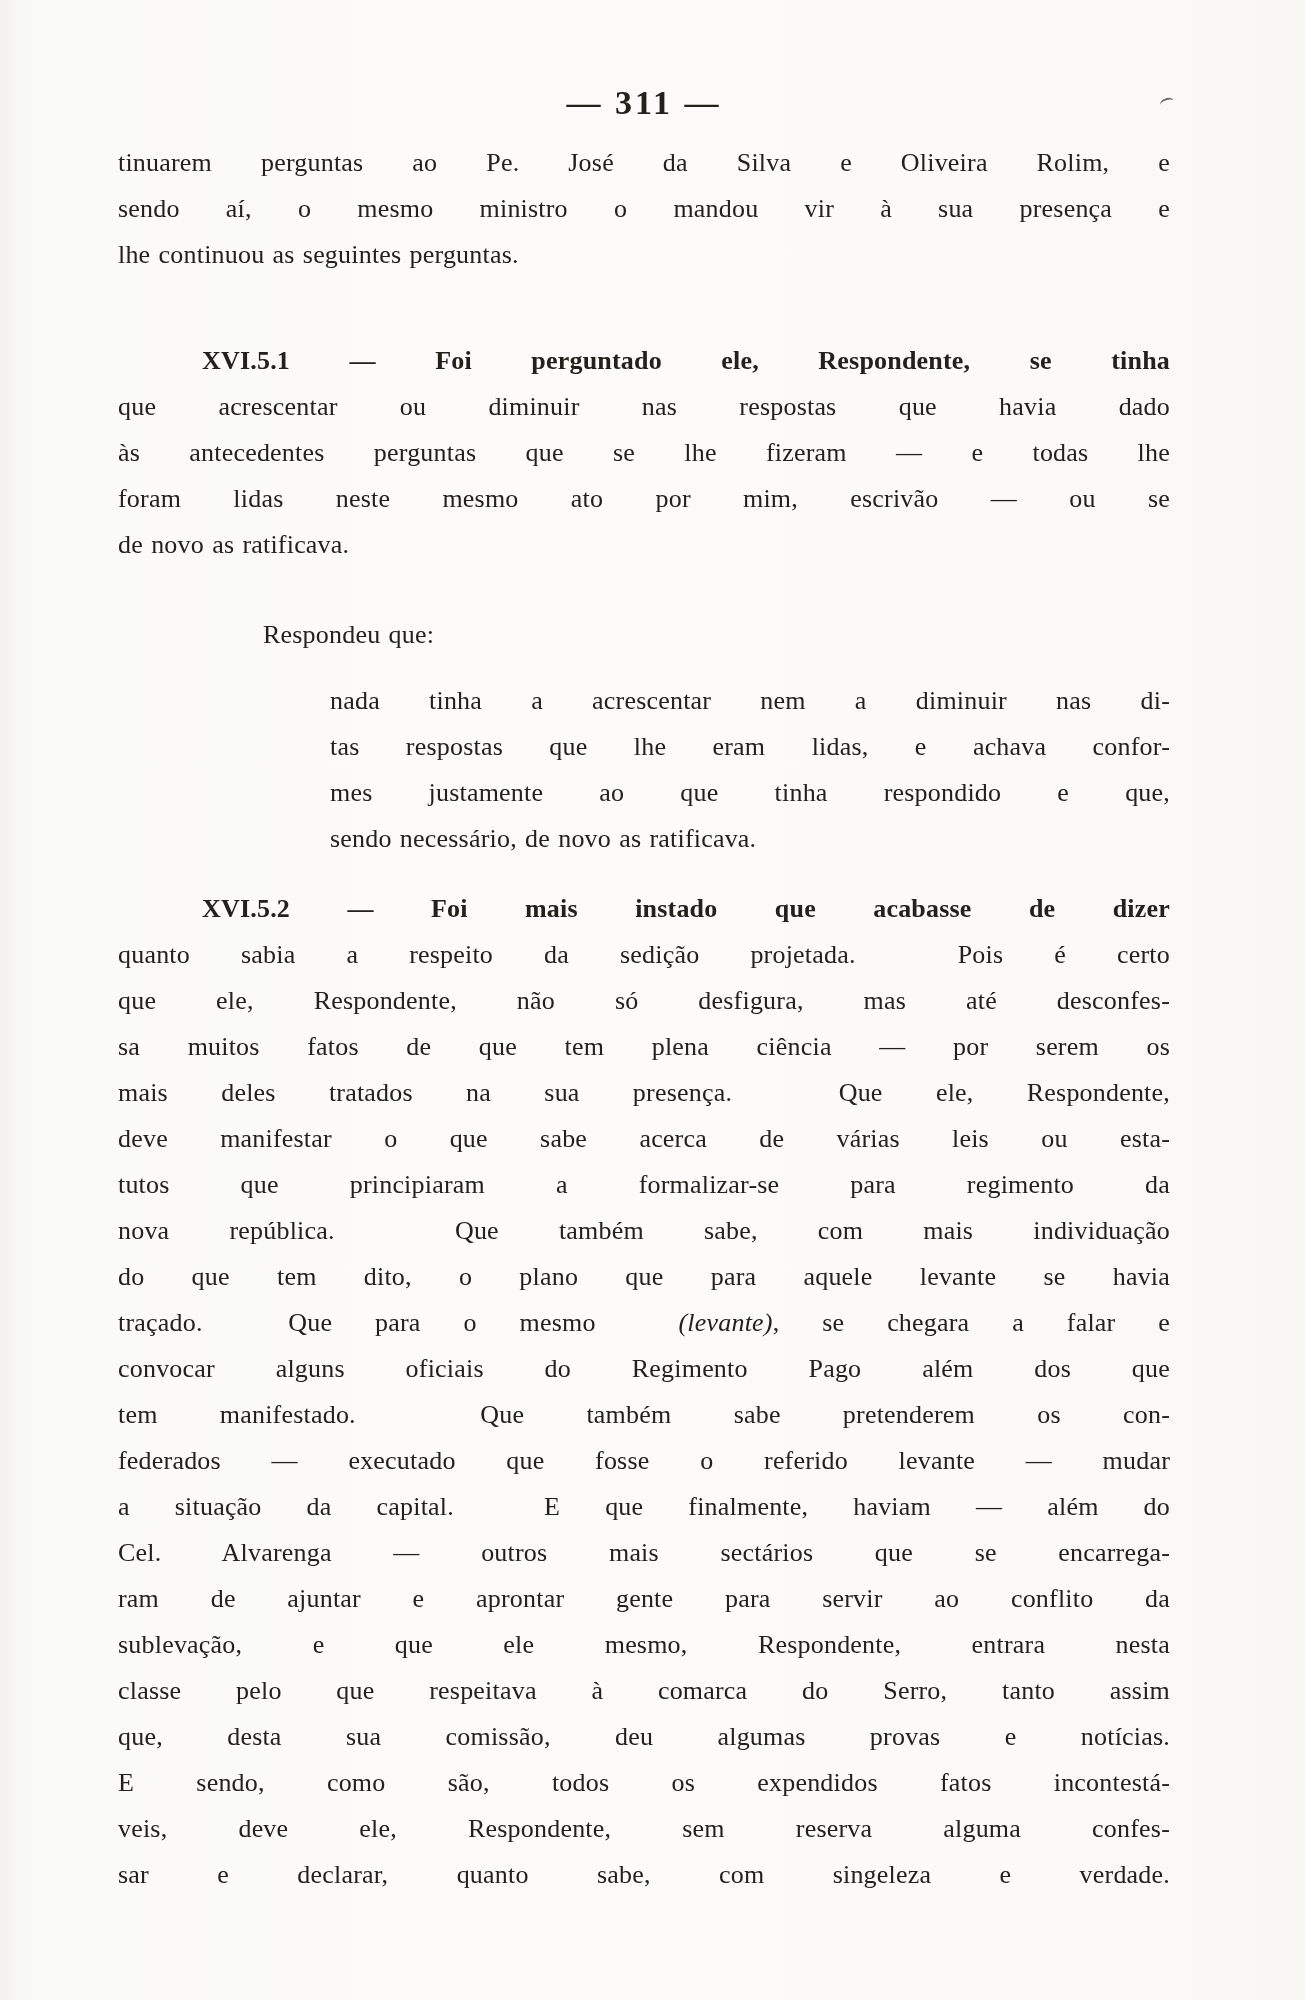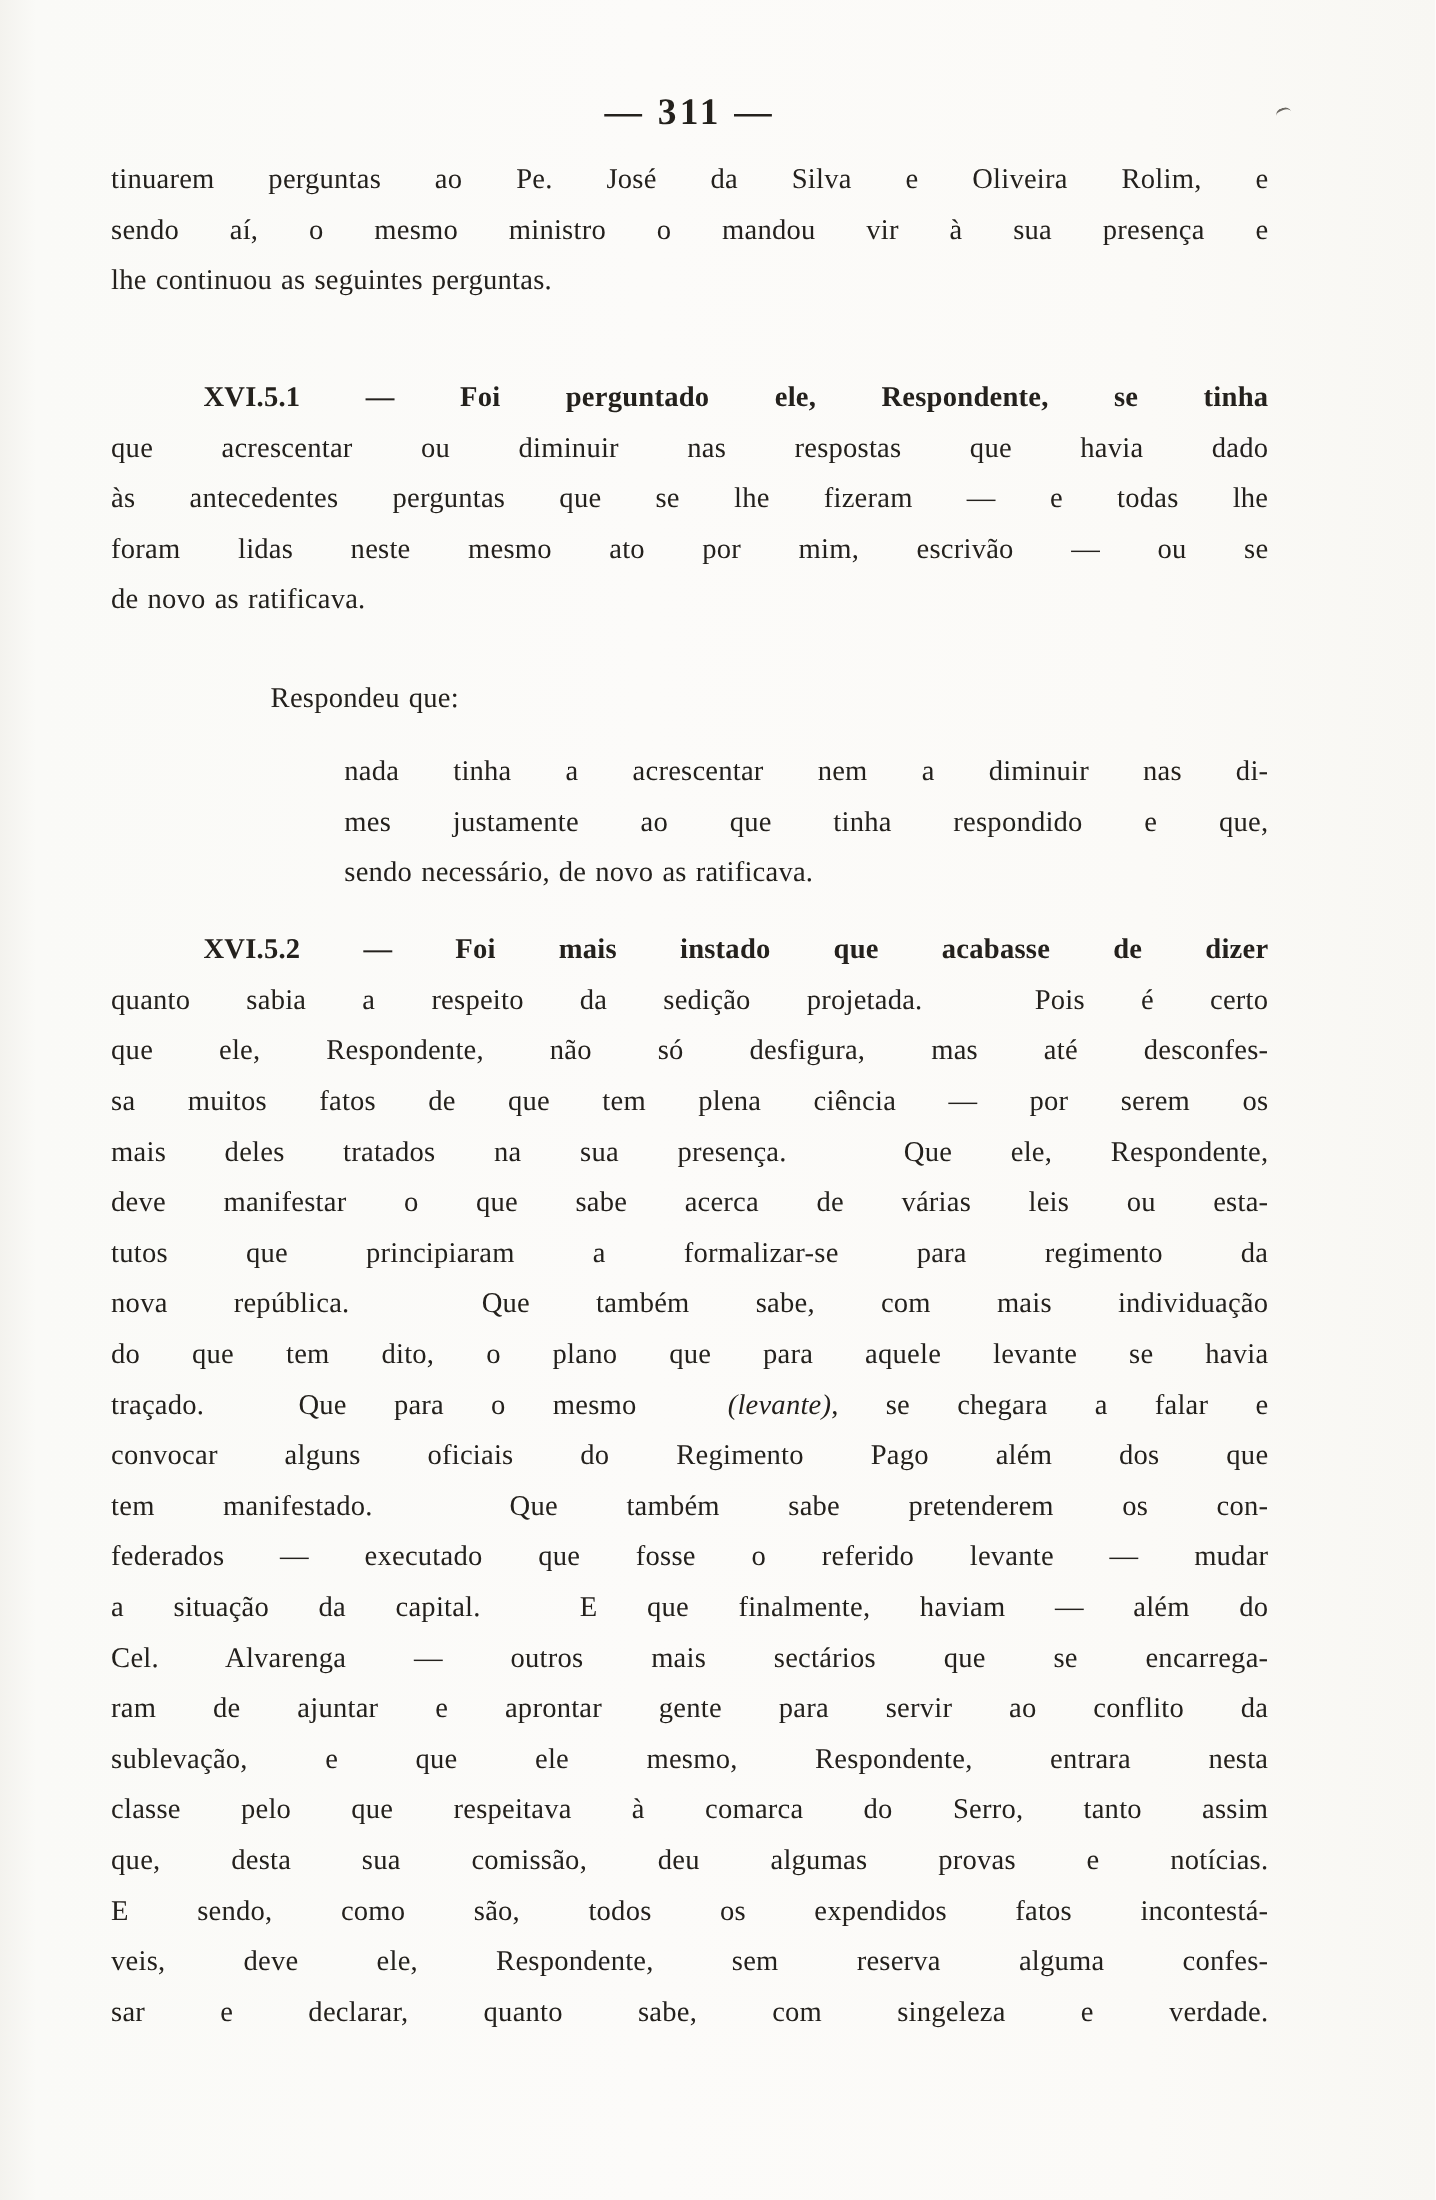--- a/index.html
+++ b/index.html
@@ -6,21 +6,21 @@
   .page{
     position:relative;
     width:1305px;
     height:2000px;
     background:linear-gradient(90deg,#f3f2ee 0%,#fafaf7 2.5%,#fcfbf9 45%,#fbfaf7 80%,#f8f7f3 100%);
     font-family:"Liberation Serif","DejaVu Serif",serif;
     overflow:hidden;
   }
   .content{
     position:absolute;
-    left:101px;
+    left:118px;
     top:80px;
     width:1052px;
   }
   .pagenum{
     text-align:center;
     font-size:34px;
     line-height:46px;
     letter-spacing:3px;
     margin:0 0 14px 0;
     font-weight:bold;
@@ -79,20 +79,21 @@
           <div class="line just"><span>que acrescentar ou diminuir nas respostas que havia dado</span></div>
           <div class="line just"><span>às antecedentes perguntas que se lhe fizeram — e todas lhe</span></div>
           <div class="line just"><span>foram lidas neste mesmo ato por mim, escrivão — ou se</span></div>
           <div class="line"><span>de novo as ratificava.</span></div>
         </div>
         <div class="para label">
           <div class="line"><span>Respondeu que:</span></div>
         </div>
         <div class="para quote">
           <div class="line just"><span>nada tinha a acrescentar nem a diminuir nas di-</span></div>
+          <div class="line just"><span>tas respostas que lhe eram lidas, e achava confor-</span></div>
           <div class="line just"><span>mes justamente ao que tinha respondido e que,</span></div>
           <div class="line"><span>sendo necessário, de novo as ratificava.</span></div>
         </div>
         <div class="para body">
           <div class="line just first-indent"><span>XVI.5.2 — Foi mais instado que acabasse de dizer</span></div>
           <div class="line just"><span>quanto sabia a respeito da sedição projetada.  Pois é certo</span></div>
           <div class="line just"><span>que ele, Respondente, não só desfigura, mas até desconfes-</span></div>
           <div class="line just"><span>sa muitos fatos de que tem plena ciência — por serem os</span></div>
           <div class="line just"><span>mais deles tratados na sua presença.  Que ele, Respondente,</span></div>
           <div class="line just"><span>deve manifestar o que sabe acerca de várias leis ou esta-</span></div>

